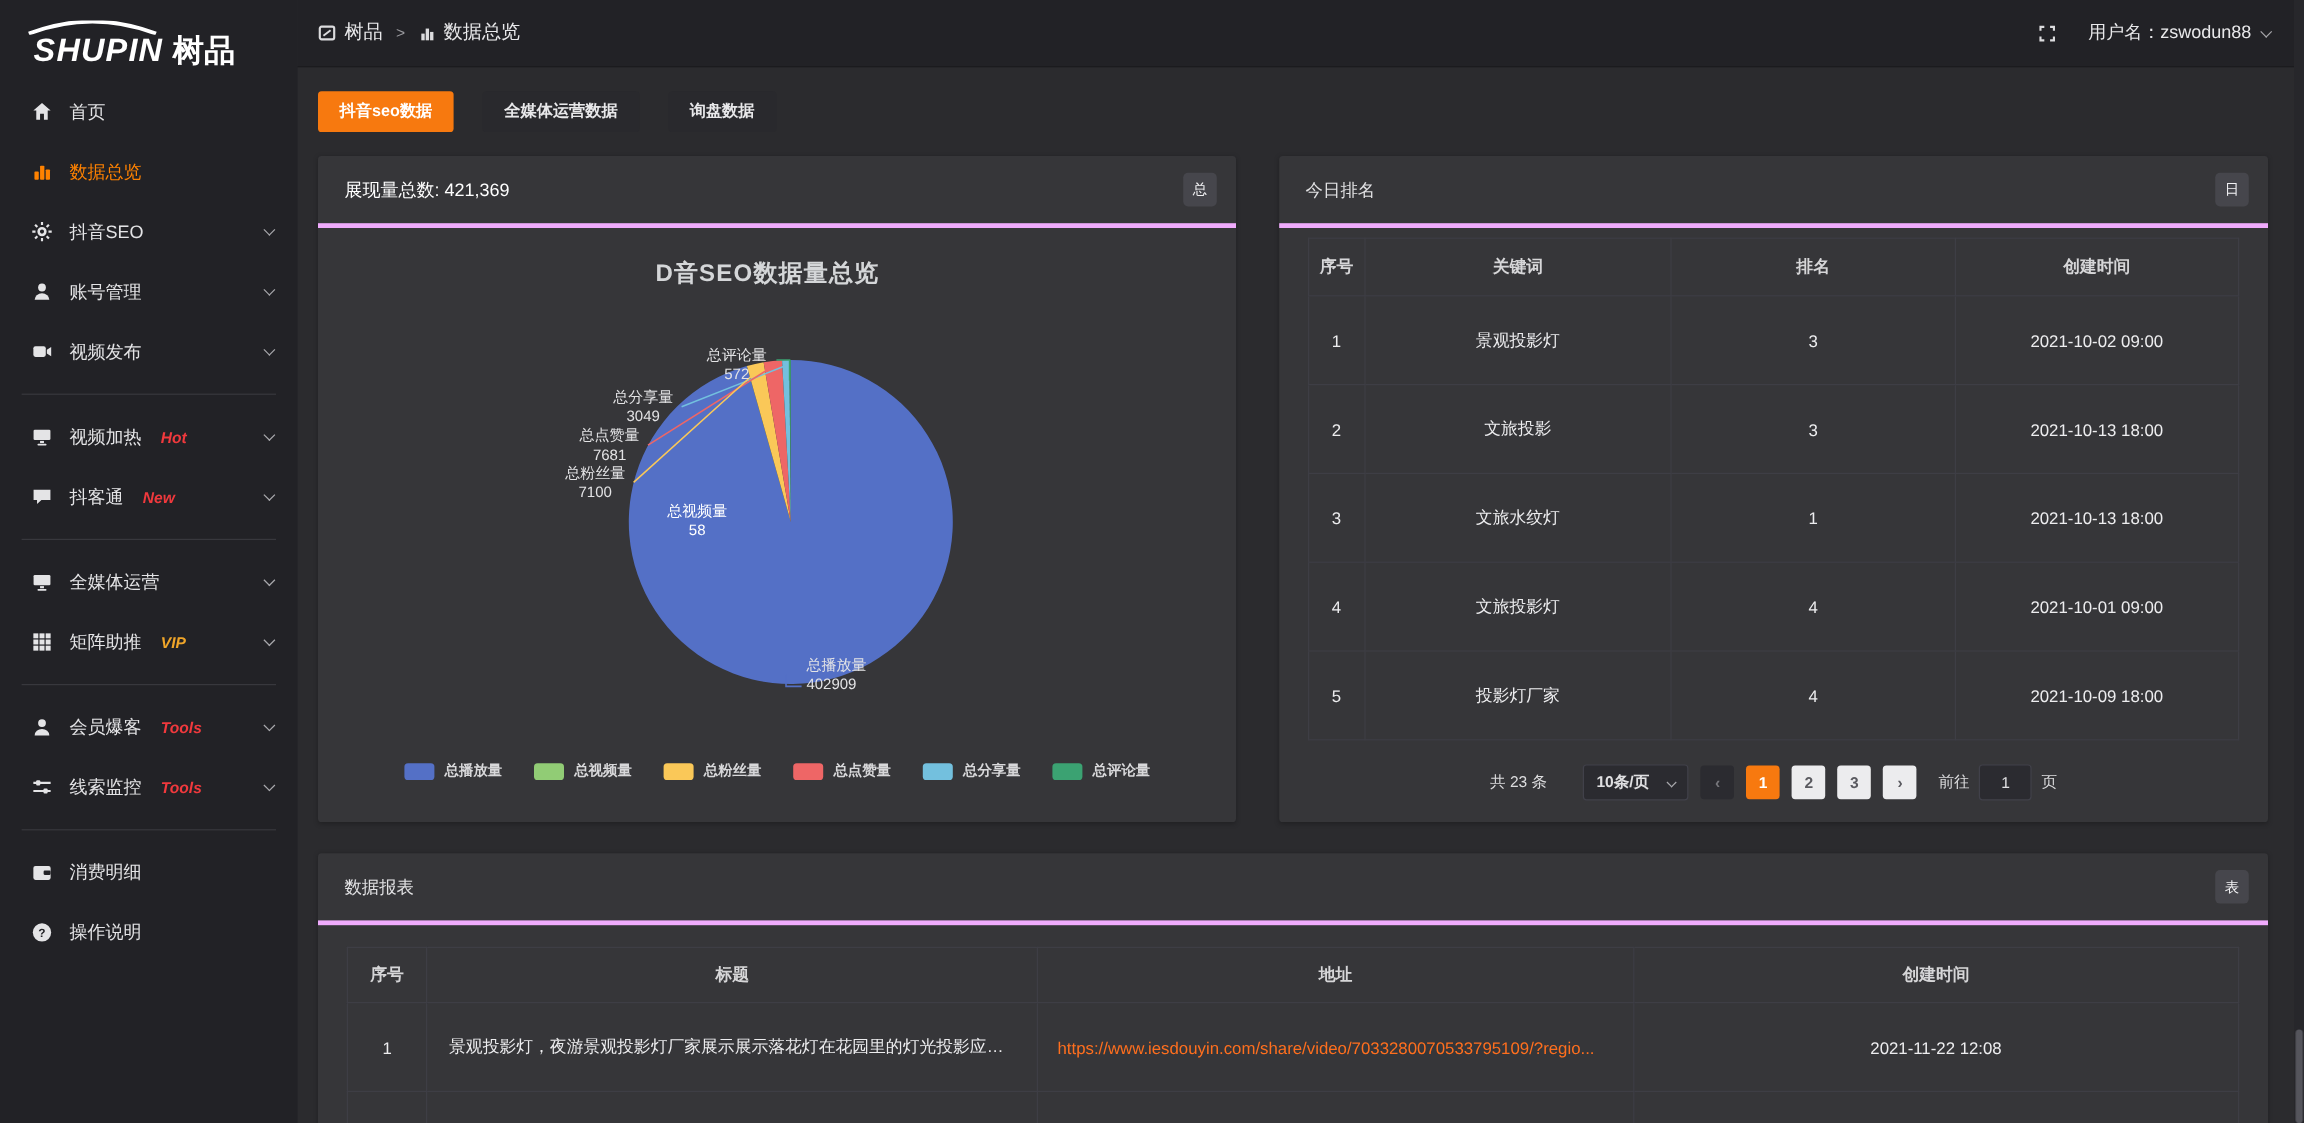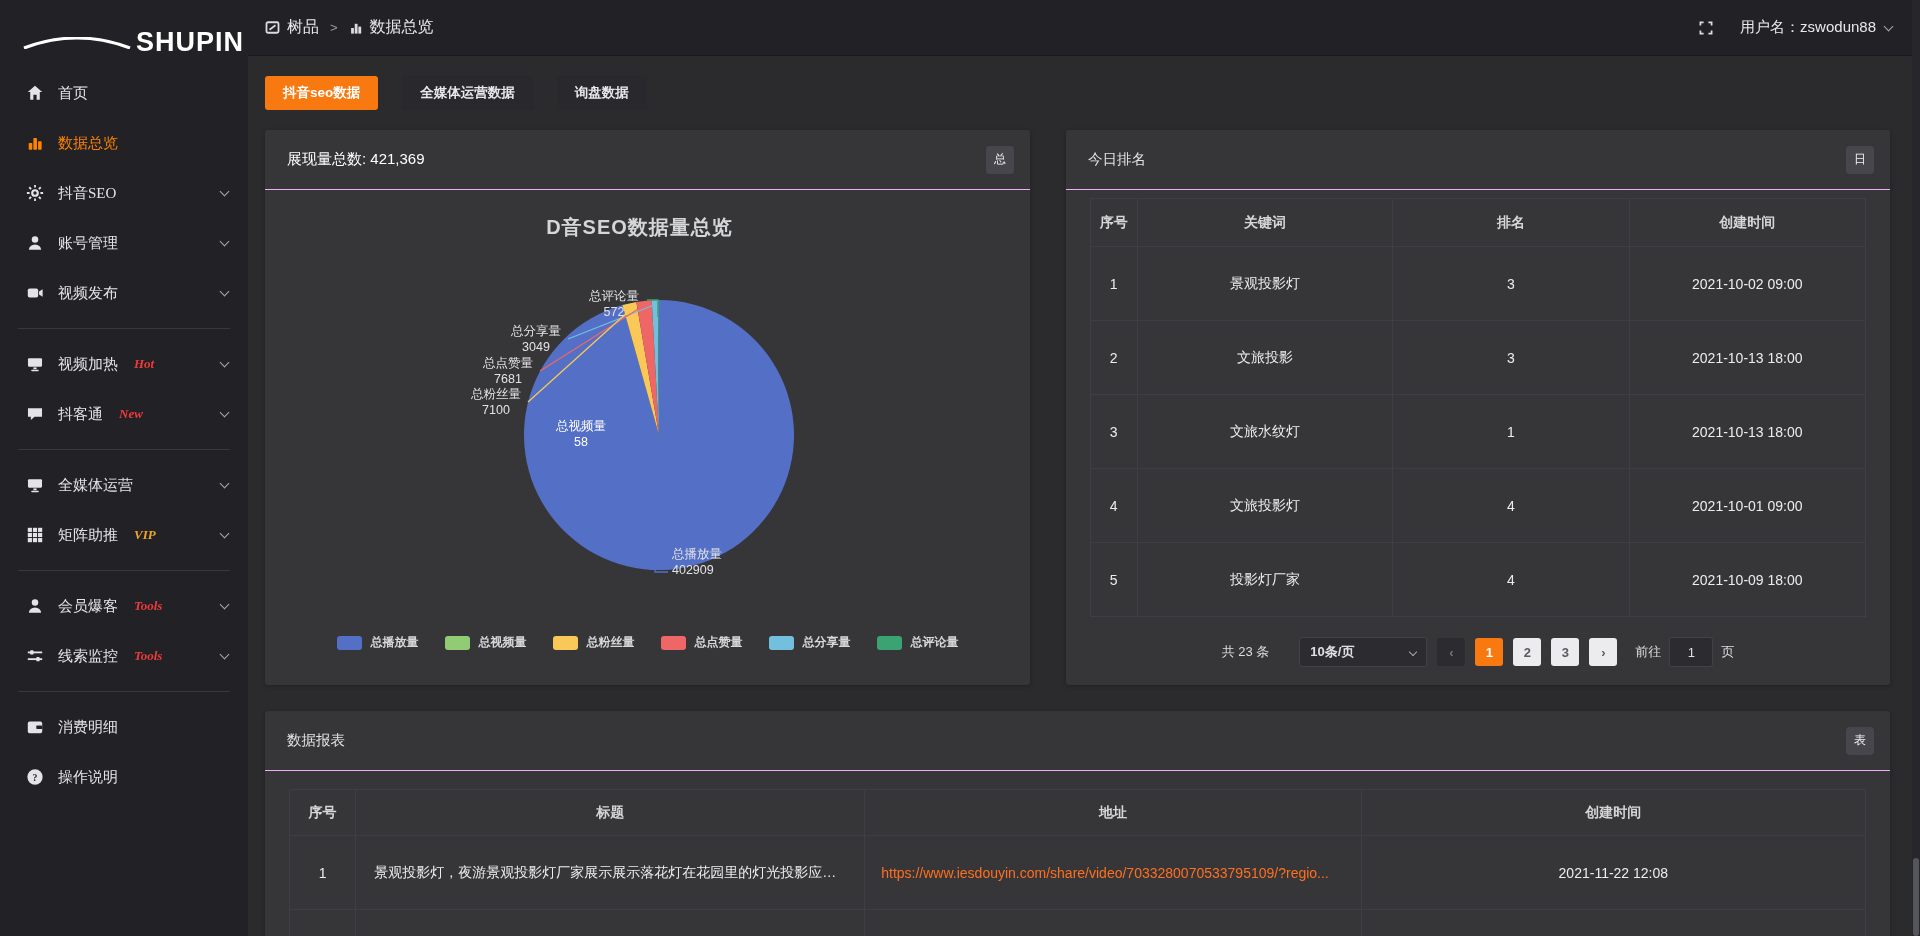--- a/index.html
+++ b/index.html
@@ -3,26 +3,26 @@
 <meta charset="utf-8">
 <style>
   * { margin:0; padding:0; box-sizing:border-box; }
   html,body { width:1920px; height:936px; overflow:hidden; background:#2b2b2e;
     font-family:"Liberation Sans","DejaVu Sans",sans-serif; }
   .app { display:flex; width:1920px; height:936px; }
 
   
   .sidebar { width:248px; background:#222226; flex-shrink:0; color:#e4e4e6; }
   .logo { padding:10px 0 6px 18px; display:flex; align-items:flex-end; height:62px; cursor:pointer; }
-  .logo-stack { display:flex; align-items:center; }
+  .logo-stack { display:flex; flex-direction:column; align-items:flex-end;font-style:italic; }
   .logo-en { font-size:27px; font-weight:bold; color:#fff; letter-spacing:1px; line-height:1; }
   .logo-cn { font-size:26px; font-weight:bold; color:#fff; margin-left:8px; line-height:1.05; }
   .nav { padding-top:6px; }
   .nav-item { height:50px; display:flex; align-items:center; padding:0 20px 0 26px;
-    color:#e4e4e6; font-size:15px; cursor:pointer; position:relative;font-family:Liberation Serif, serif; }
+    color:#e4e4e6; font-size:15px; cursor:pointer; position:relative; }
   .nav-icon { width:18px; height:18px; margin-right:14px; display:inline-flex; flex-shrink:0; }
   .nav-icon svg { width:18px; height:18px; }
   .nav-label { flex:0 0 auto; }
   .nav-badge { font-size:13px; font-style:italic; font-weight:bold; margin-left:16px; }
   .chev { width:7px; height:7px; border-right:1.5px solid #a9a9ad; border-bottom:1.5px solid #a9a9ad;
     transform:rotate(45deg); margin-left:auto; margin-top:-4px; }
   .nav-divider { height:1px; background:#38383d; margin:10px 18px; }
 
   
   .main { flex:1; display:flex; flex-direction:column; }
@@ -41,21 +41,21 @@
   
   .tabs { display:flex; gap:24px; margin-bottom:20px; }
   .tab { height:34px; padding:0 18px; border-radius:3px; background:#29292d; color:#e8e8ea;
     font-size:13.5px; font-weight:bold; display:flex; align-items:center; cursor:pointer; }
   .tab.active { color:#fff; }
 
   
   .panels-row { display:grid; grid-template-columns:765px 1fr; gap:36px; }
   .panel { background:#363639; border-radius:3px; box-shadow:0 1px 4px rgba(0,0,0,.25); }
   .panel-header { height:60px; display:flex; align-items:center; justify-content:space-between;
-    padding:0 16px 0 22px; border-bottom:1px solid #f0abfc; }
+    padding:0 16px 0 22px; border-bottom:4px solid #f0abfc; }
   .panel-title { color:#e2e2e4; font-size:14.5px; }
   .stat { color:#ffffff; font-size:15px; }
   .corner-badge { width:28px; height:28px; background:#46464c; border-radius:4px; color:#f2f2f4;
     font-size:12px; display:flex; align-items:center; justify-content:center; cursor:pointer; }
 
   
   .chart-body { position:relative; height:495px; }
   .chart-title { position:absolute; top:24px; left:0; right:16px; text-align:center;
     color:#d4d6d8; font-size:20px; font-weight:600; letter-spacing:1px; }
   .pie-svg { position:absolute; left:0; top:0; }
@@ -80,21 +80,21 @@
     font-size:14px; overflow:hidden; white-space:nowrap; text-overflow:ellipsis; }
   table.grid th { color:#d6d6d8; font-weight:bold; }
   .ranking-table { margin-top:8px; }
   .ranking-table th { height:48px; }
   .ranking-table td { height:74px; }
 
   
   .pagination { display:flex; align-items:center; justify-content:center; gap:10px;
     margin-top:20px; color:#dcdcde; font-size:13px; }
   .pg-total { margin-right:20px; }
-  .pg-size { width:128px; height:30px; background:#2b2b30; border:1px solid #41414a; border-radius:3px;
+  .pg-size { width:88px; height:30px; background:#2b2b30; border:1px solid #41414a; border-radius:3px;
     display:flex; align-items:center; justify-content:space-between; padding:0 10px; cursor:pointer; color:#e0e0e2; font-weight:bold;}
   .pg-size .chev { margin:0 0 0 6px; width:6px; height:6px; }
   .pg-btn { min-width:28px; height:28px; border-radius:3px; display:flex; align-items:center;
     justify-content:center; font-size:13px; font-weight:bold; cursor:pointer; }
   .pg-prev { background:#2b2b30; color:#77777c; }
   .pg-page { background:#ececee; color:#5a5a60; }
   .pg-page.active { color:#fff; }
   .pg-next { background:#ececee; color:#5a5a60; }
   .pg-goto { display:flex; align-items:center; gap:8px; margin-left:8px; }
   .pg-input { width:44px; height:30px; background:#2b2b30; border:1px solid #41414a; border-radius:3px;

